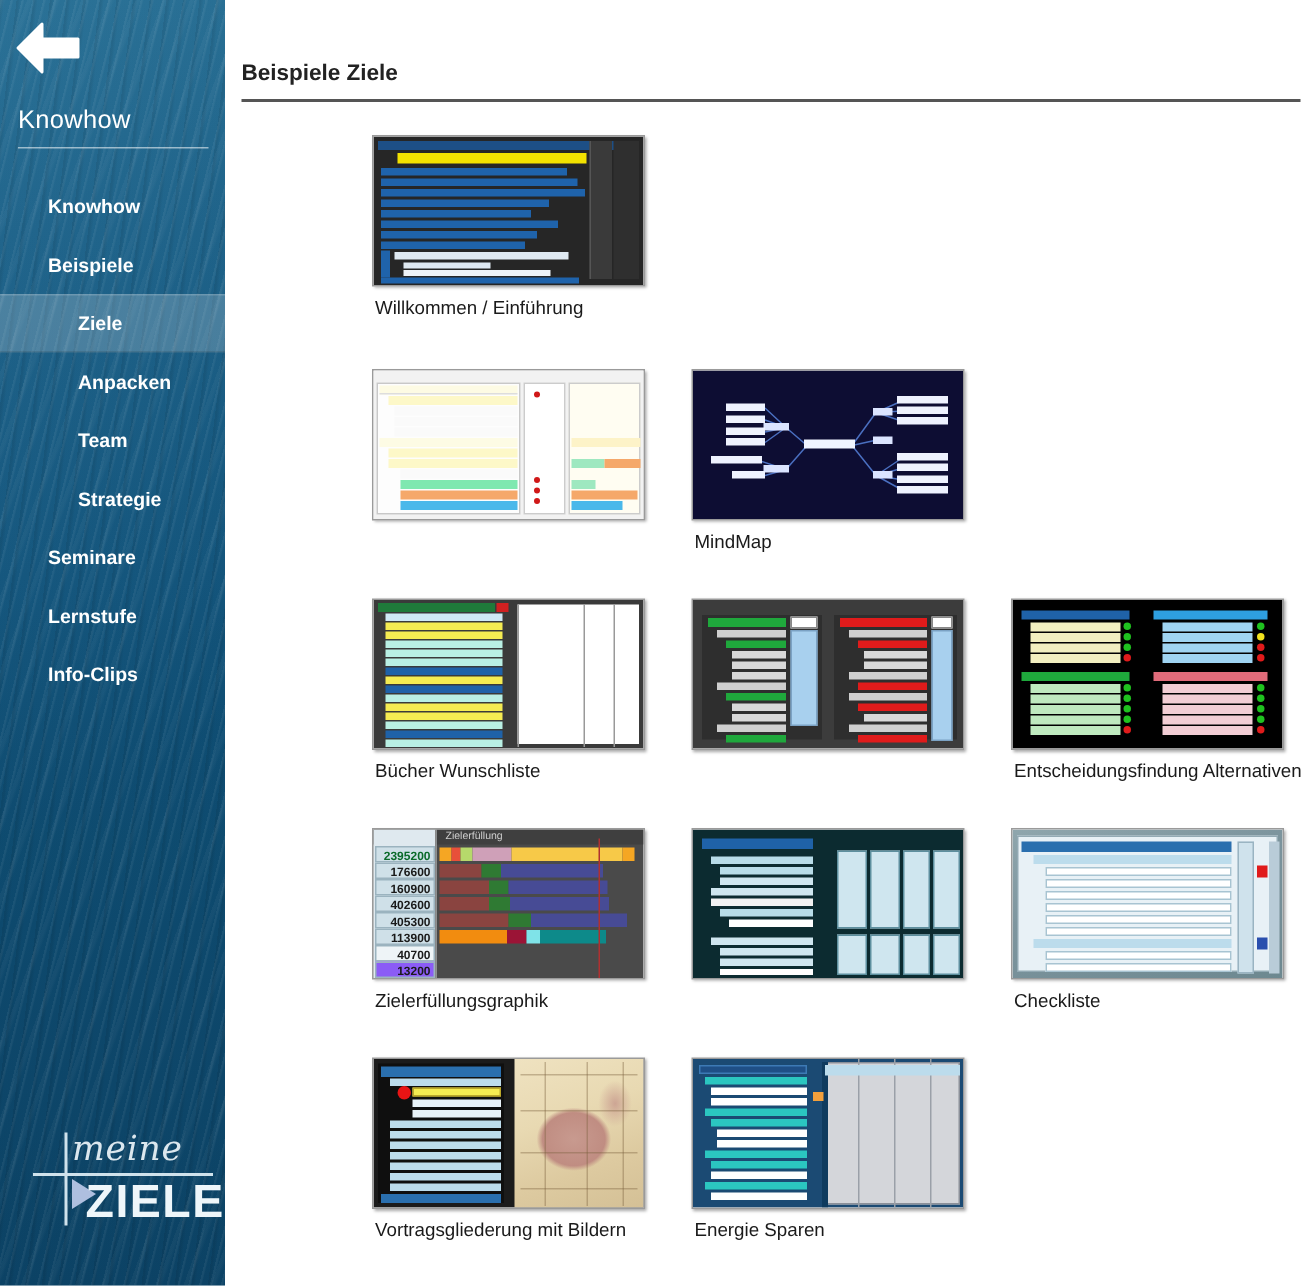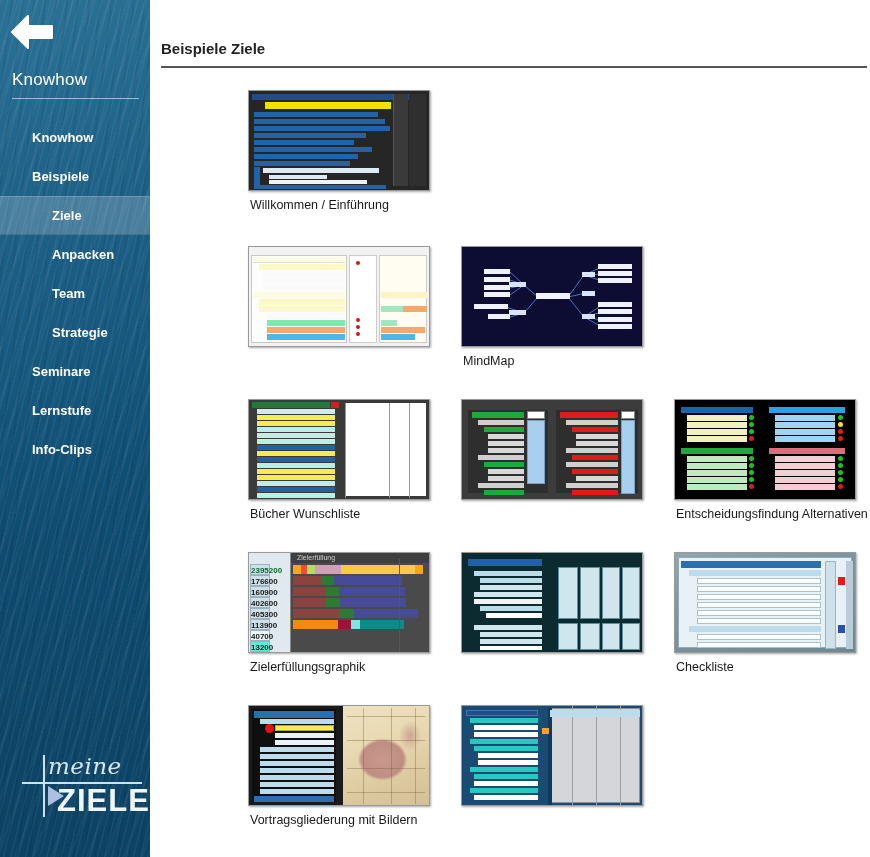--- a/index.html
+++ b/index.html
@@ -205,21 +205,21 @@
   .t6 { background: #3c3c3c; }
   .t6 .pane { position:absolute; top:10px; bottom:6px; background:#2e2e2e; }
 
   
   .t7 { background: #000000; }
 
   
   .t8 { background: #4a4a4a; }
   .t8 .lbl-col { position:absolute; left:0; top:0; width:42px; bottom:0; background:#dfe9ef; border-right:1px solid #888; }
   .t8 .lbl {
-    position:absolute; left:1px; width:20px; height:11px;
+    position:absolute; left:1px; width:40px; height:11px;
     font-size:8px; font-weight:bold; text-align:right; line-height:11px;
     padding-right:2px; color:#1a1a1a; background:#cfe0e8;
     border:1px solid #9bb3bf; font-family:"Liberation Sans", sans-serif;
   }
   .t8 .lbl.first { color:#0a6b2a; }
   .t8 .today { position:absolute; top:6px; bottom:0; width:1px; background:#b03030; }
   .t8 .hdr { position:absolute; left:0; right:0; top:0; height:10px; background:#3f3f3f; }
   .t8 .hdr-t { position:absolute; font-size:7px; color:#cfcfcf; top:1px; }
 
   
@@ -552,21 +552,21 @@
               <div class="hdr-t" style="left:48px;">Zielerfüllung</div>
               <div class="lbl-col"></div>
 
               <div class="lbl first" style="top:11px;">2395200</div>
               <div class="lbl" style="top:22px;">176600</div>
               <div class="lbl" style="top:33px;">160900</div>
               <div class="lbl" style="top:44px;">402600</div>
               <div class="lbl" style="top:55px;">405300</div>
               <div class="lbl" style="top:66px;">113900</div>
               <div class="lbl" style="top:77px;background:#eef4f7;">40700</div>
-              <div class="lbl" style="top:88px;background:#5eead4;">13200</div>
+              <div class="lbl" style="top:88px;background:#8b5cf6;">13200</div>
 
               <div class="bar" style="left:44px;top:12px;width:8px;height:9px;background:#f5a623;"></div>
               <div class="bar" style="left:52px;top:12px;width:6px;height:9px;background:#e8503a;"></div>
               <div class="bar" style="left:58px;top:12px;width:8px;height:9px;background:#b6d96b;"></div>
               <div class="bar" style="left:66px;top:12px;width:26px;height:9px;background:#cfa0b8;"></div>
               <div class="bar" style="left:92px;top:12px;width:74px;height:9px;background:#f7c948;"></div>
               <div class="bar" style="left:166px;top:12px;width:8px;height:9px;background:#f5a623;"></div>
 
               <div class="bar" style="left:44px;top:23px;width:28px;height:9px;background:#8a4440;"></div>
               <div class="bar" style="left:72px;top:23px;width:13px;height:9px;background:#2f7a33;"></div>
@@ -701,18 +701,19 @@
               <div class="bar" style="left:12px;top:89px;width:64px;height:5px;background:#ffffff;"></div>
               <div class="grid2"></div>
               <div class="bar" style="left:86px;top:2px;width:4px;height:97px;background:#0f3b5e;"></div>
               <div class="gcol" style="left:110px;"></div>
               <div class="gcol" style="left:134px;"></div>
               <div class="gcol" style="left:158px;"></div>
               <div class="bar" style="left:88px;top:4px;width:90px;height:7px;background:#bcdcec;"></div>
               <div class="bar" style="left:80px;top:22px;width:7px;height:6px;background:#f2a03c;"></div>
             </div>
           </div>
+          <div class="caption">Energie Sparen</div>
         </div>
       </div>
 
     </div>
   </div>
 </div>
 
 </body></html>

